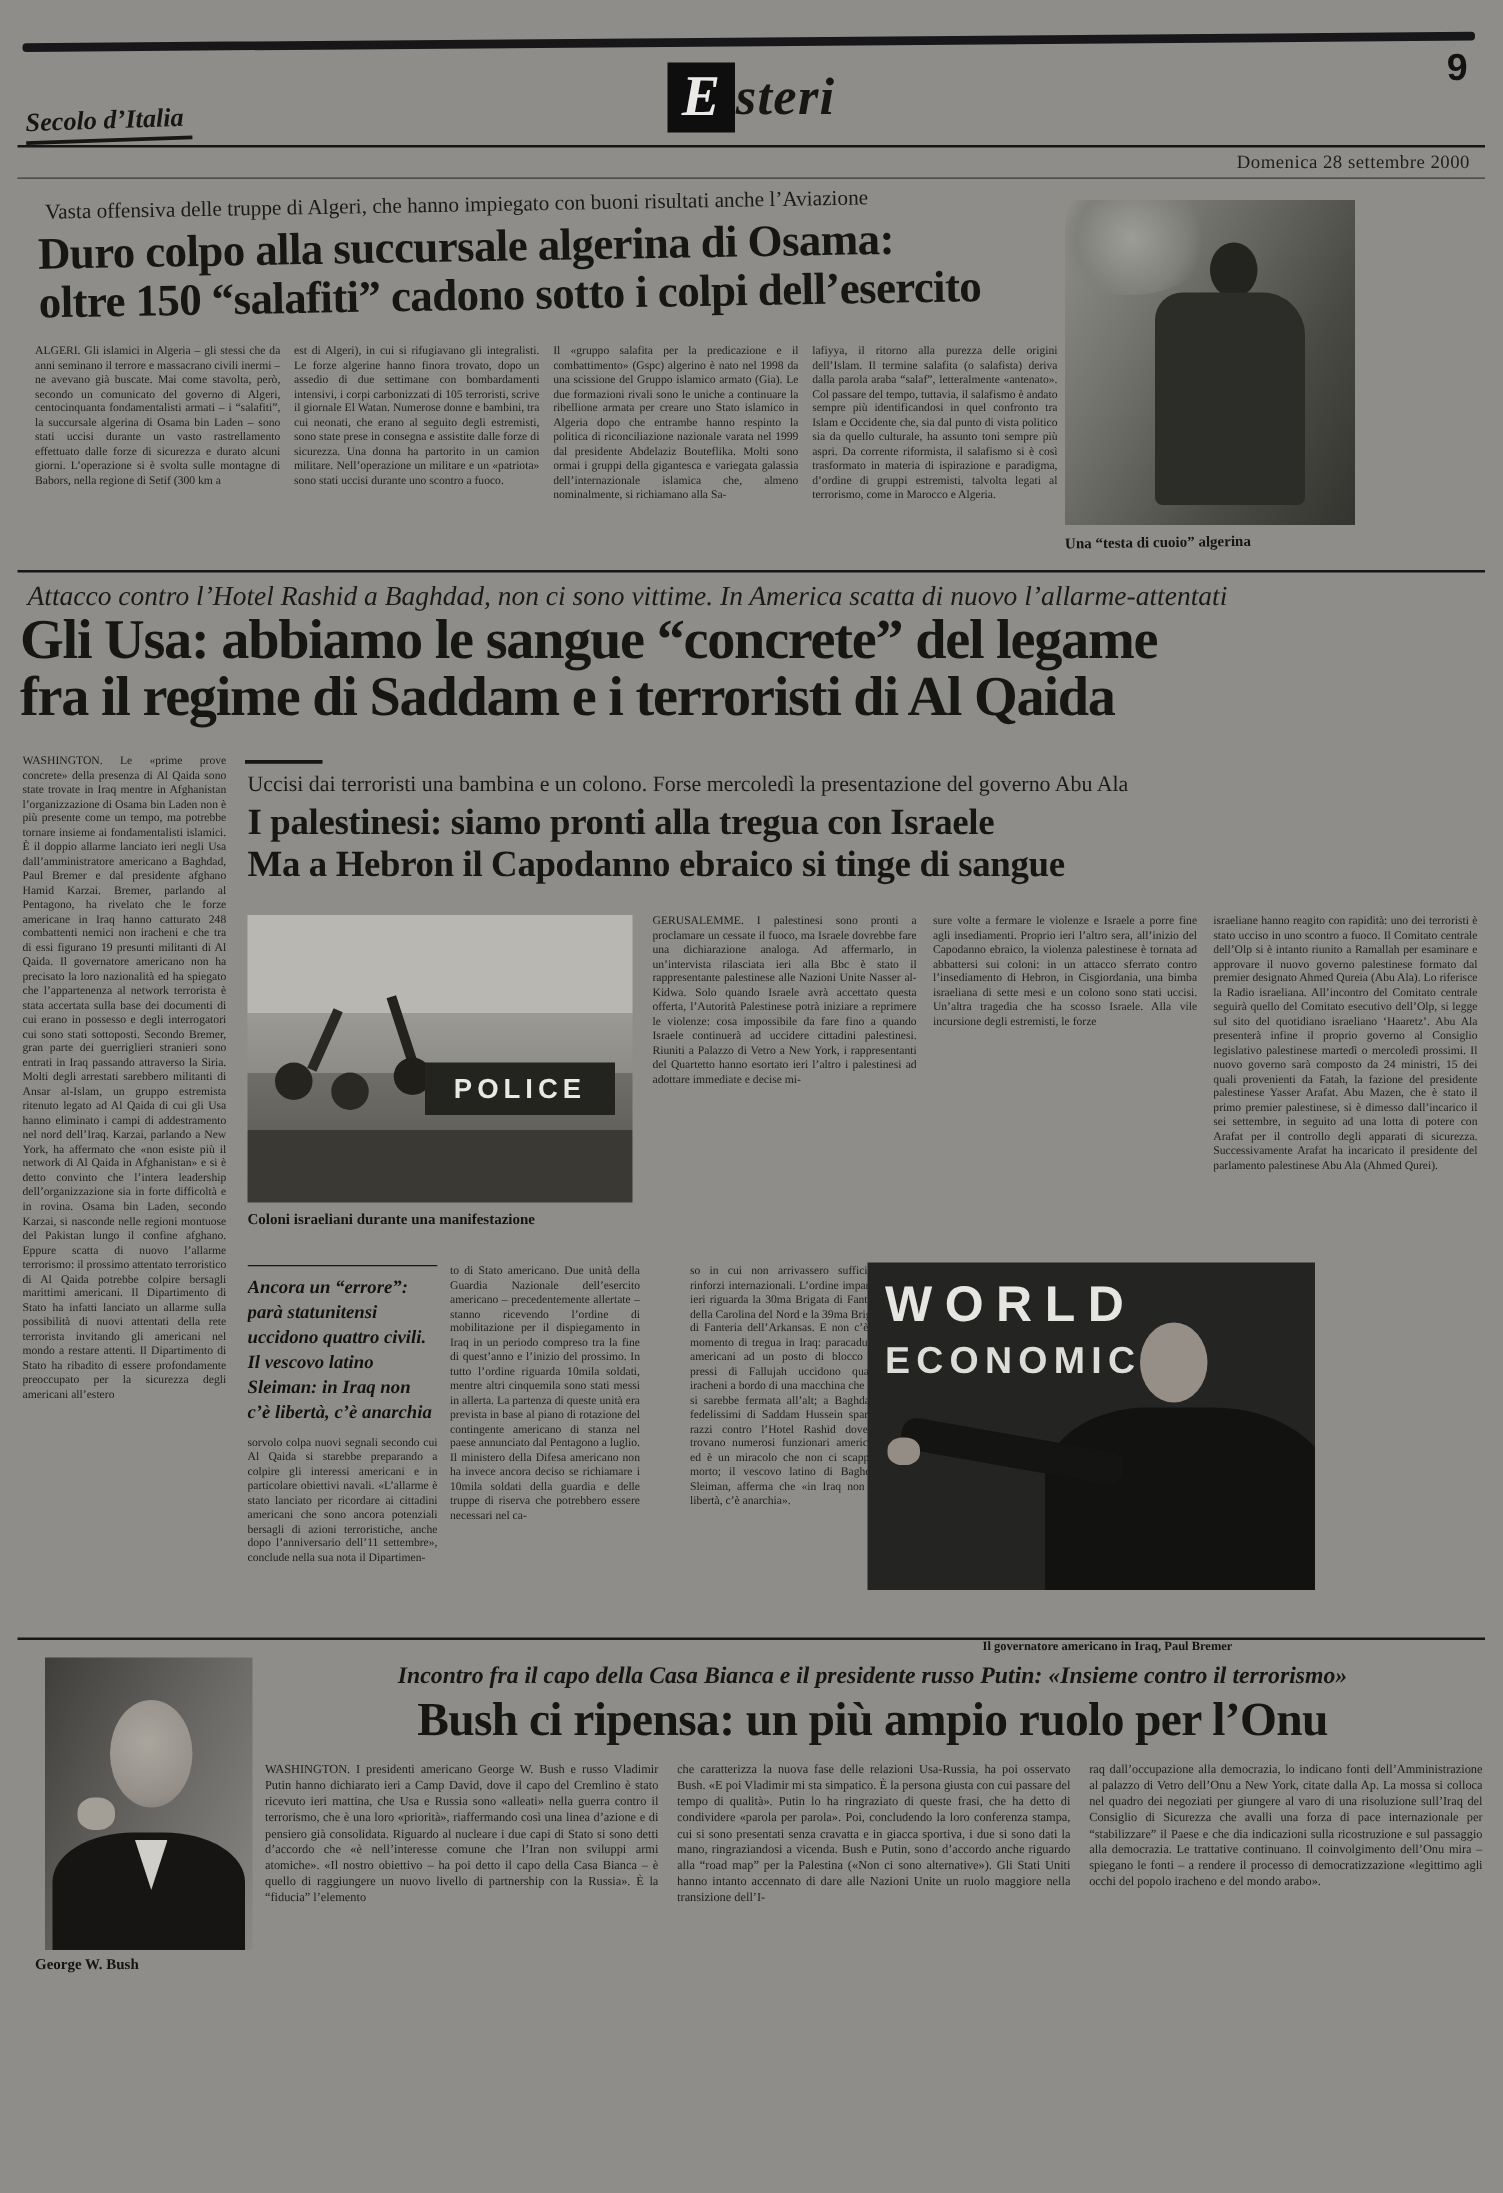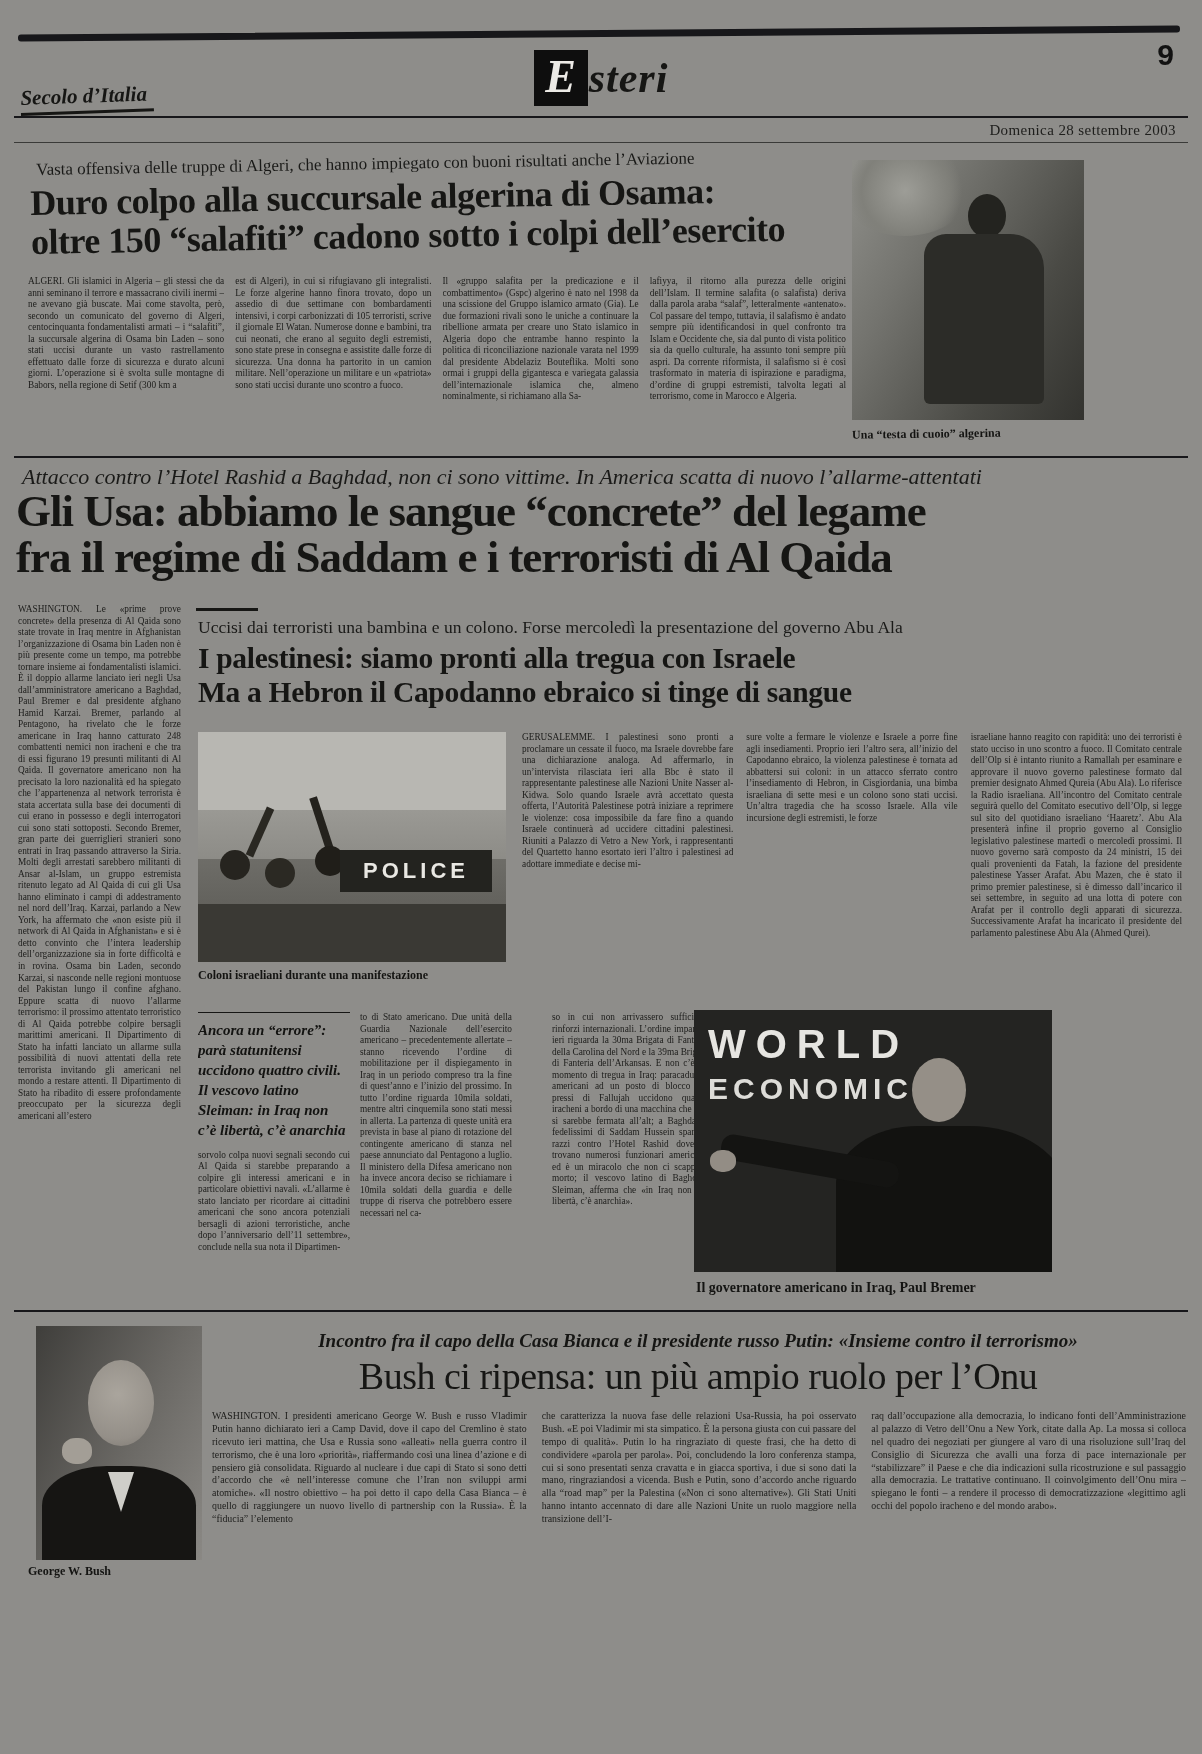--- a/index.html
+++ b/index.html
@@ -78,54 +78,54 @@
   .mid-col-b{position:absolute;left:360px;top:1012px;width:152px;height:292px;}
   .mid-col-c{position:absolute;left:552px;top:1012px;width:156px;height:292px;}
 
   .photo-bremer{left:694px;top:1010px;width:358px;height:262px;background:#242422;}
   .wef-line1{position:absolute;left:14px;top:12px;color:#e6e5e1;font:700 40px "Liberation Sans",sans-serif;letter-spacing:10px;}
   .wef-line2{position:absolute;left:14px;top:62px;color:#dddcd8;font:700 30px "Liberation Sans",sans-serif;letter-spacing:5px;}
   .brm-head{position:absolute;left:218px;top:48px;width:54px;height:64px;border-radius:50%;background:#958f87;}
   .brm-body{position:absolute;right:-14px;bottom:-12px;width:230px;height:158px;border-radius:36% 42% 0 0;background:#121210;}
   .brm-arm{position:absolute;left:26px;top:138px;width:180px;height:26px;border-radius:12px;background:#141412;transform:rotate(10deg);}
   .brm-hand{position:absolute;left:16px;top:140px;width:26px;height:22px;border-radius:45%;background:#938d85;}
-  .bremer-caption{position:absolute;left:696px;top:1280px;width:380px;font-size:14px;}
+  .bremer-caption{position:absolute;left:696px;top:1312px;width:380px;font-size:10px;text-align:center;}
 
   .divider-2{left:14px;top:1310px;width:1174px;height:2px;}
 
   
   .photo-bush{left:36px;top:1326px;width:166px;height:234px;
     background:linear-gradient(115deg,#3f3e3b 0%,#6b6965 55%,#8a8884 100%);}
   .bsh-head{position:absolute;left:52px;top:34px;width:66px;height:86px;border-radius:50%;
     background:radial-gradient(circle at 45% 40%,#aaa59d 0%,#948f88 70%,#7d7872 100%);}
   .bsh-suit{position:absolute;left:6px;bottom:0;width:154px;height:94px;border-radius:42% 42% 0 0;background:#161513;}
   .bsh-shirt{position:absolute;left:72px;bottom:48px;width:26px;height:40px;background:#cfcec9;
     clip-path:polygon(50% 100%,0 0,100% 0);}
   .bsh-fist{position:absolute;left:26px;top:112px;width:30px;height:26px;border-radius:45%;background:#a39e96;}
   .bush-caption{position:absolute;left:28px;top:1564px;width:200px;}
   .bush-kicker{position:absolute;left:210px;top:1330px;width:976px;text-align:center;
     font:italic 700 19px "Liberation Serif",serif;}
   .bush-headline{position:absolute;left:210px;top:1354px;width:976px;text-align:center;
-    font-size:38px;font-weight:400;letter-spacing:-.5px;}
+    font-size:38px;font-weight:700;letter-spacing:-.5px;}
   .bush-cols{position:absolute;left:212px;top:1410px;width:974px;height:334px;display:flex;gap:15px;}
   .bush-cols .bodycol{flex:1;font-size:9.9px;line-height:1.3;}
 </style>
 </head>
 <body>
 
 <div class="page">
 
   <div class="top-rule rule"></div>
   <div class="page-number">9</div>
   <div class="masthead">Secolo d’Italia</div>
   <div class="section-title">
     <span class="section-initial">E</span><span class="section-rest">steri</span>
   </div>
   <div class="header-rule rule"></div>
-  <div class="page-date">Domenica 28 settembre 2003</div>
+  <div class="page-date">Domenica 28 settembre 2000</div>
   <div class="date-rule rule"></div>
 
   <section>
     <div class="a1-kicker kicker">Vasta offensiva delle truppe di Algeri, che hanno impiegato con buoni risultati anche l’Aviazione</div>
     <h1 class="a1-headline">
       <span class="hl-line">Duro colpo alla succursale algerina di Osama:</span>
       <span class="hl-line">oltre 150 “salafiti” cadono sotto i colpi dell’esercito</span>
     </h1>
     <div class="a1-cols">
       <div class="bodycol">ALGERI. Gli islamici in Algeria – gli stessi che da anni seminano il terrore e massacrano civili inermi – ne avevano già buscate. Mai come stavolta, però, secondo un comunicato del governo di Algeri, centocinquanta fondamentalisti armati – i “salafiti”, la succursale algerina di Osama bin Laden – sono stati uccisi durante un vasto rastrellamento effettuato dalle forze di sicurezza e durato alcuni giorni. L’operazione si è svolta sulle montagne di Babors, nella regione di Setif (300 km a</div>

